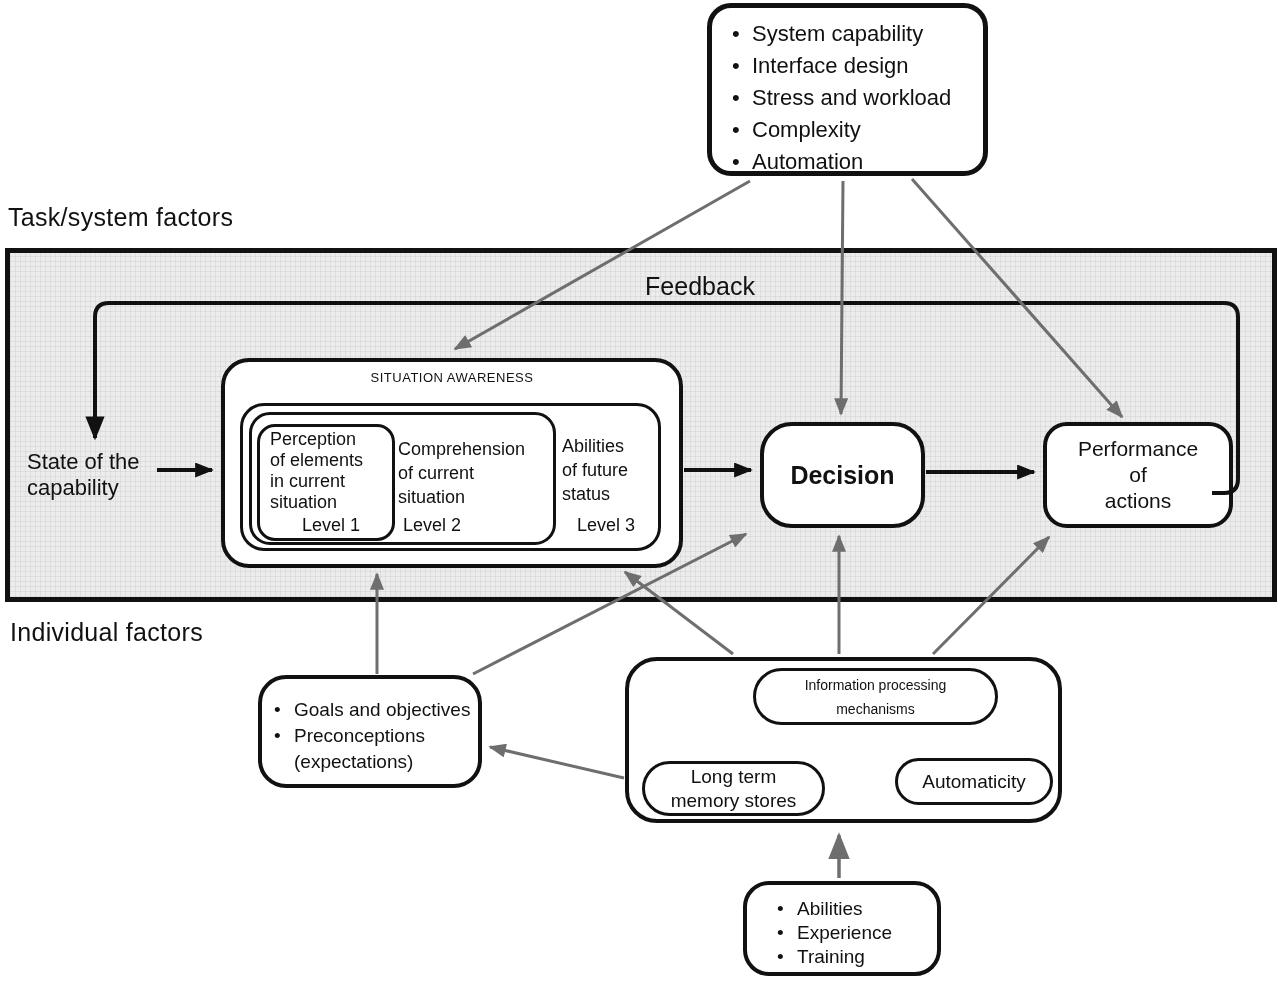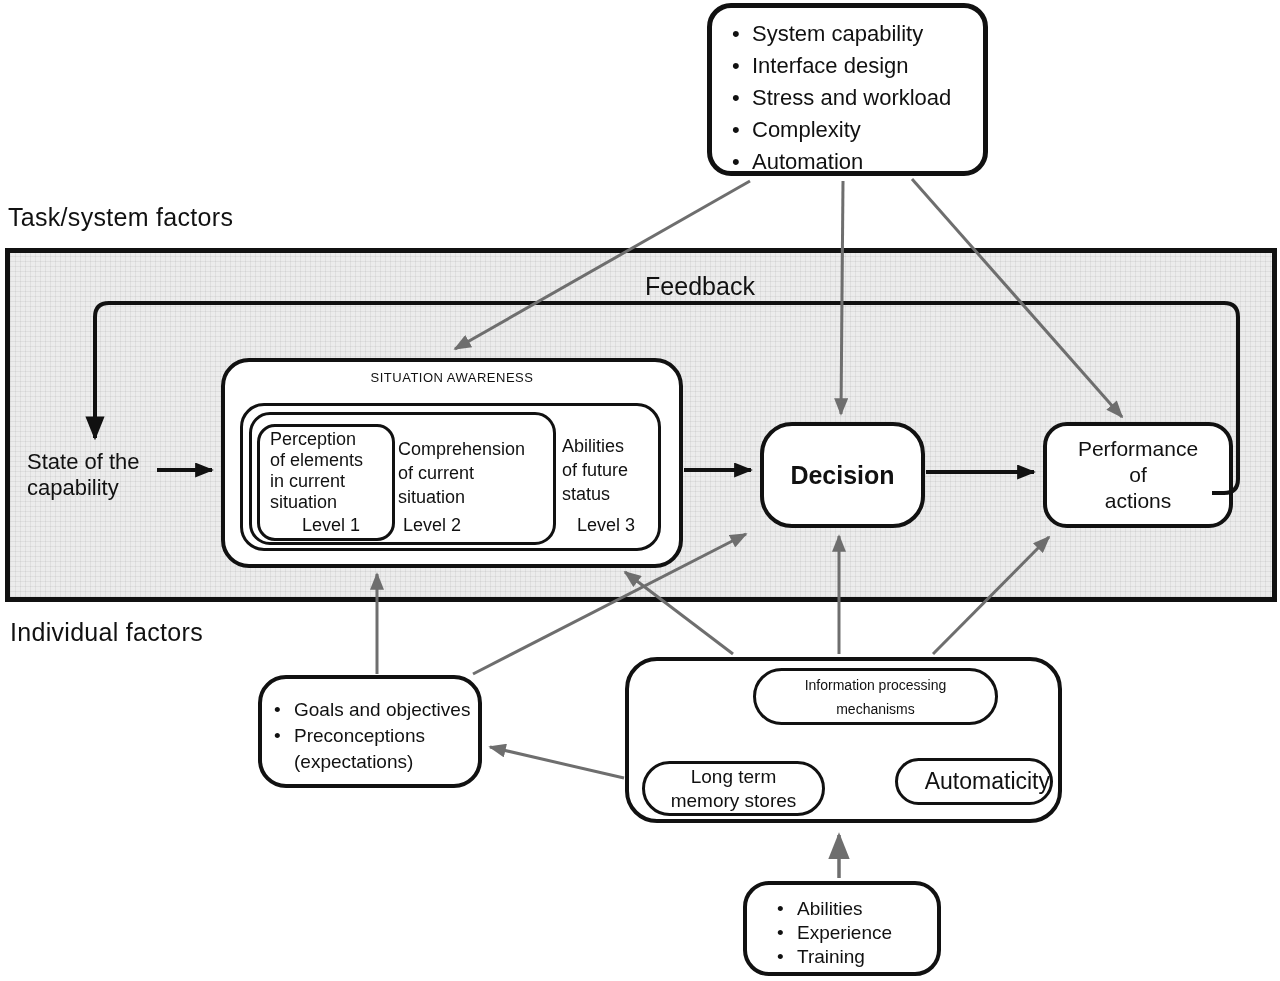--- a/index.html
+++ b/index.html
@@ -123,21 +123,21 @@
       <div>Information processing</div>
       <div>mechanisms</div>
     </div>
   </div>
   <div class="box centered" style="left:642px;top:753px;width:183px;height:55px;border-width:3px;border-radius:28px;font-size:19px;line-height:24px;margin-top:8px;">
     <div>
       <div>Long term</div>
       <div>memory stores</div>
     </div>
   </div>
-  <div class="box centered" style="left:895px;top:758px;width:158px;height:47px;border-width:3px;border-radius:24px;font-size:23px;justify-content:flex-end;">
+  <div class="box centered" style="left:895px;top:758px;width:158px;height:47px;border-width:3px;border-radius:24px;font-size:19px;">
     <span>Automaticity</span>
   </div>
 
   <div class="box" style="left:743px;top:881px;width:198px;height:95px;border-radius:26px;padding:12px 0 0 30px;font-size:19px;">
     <div class="bullet-row" style="line-height:24px;">
         <span class="bullet">•</span>
         <span>Abilities</span>
       </div>
     <div class="bullet-row" style="line-height:24px;">
         <span class="bullet">•</span>

